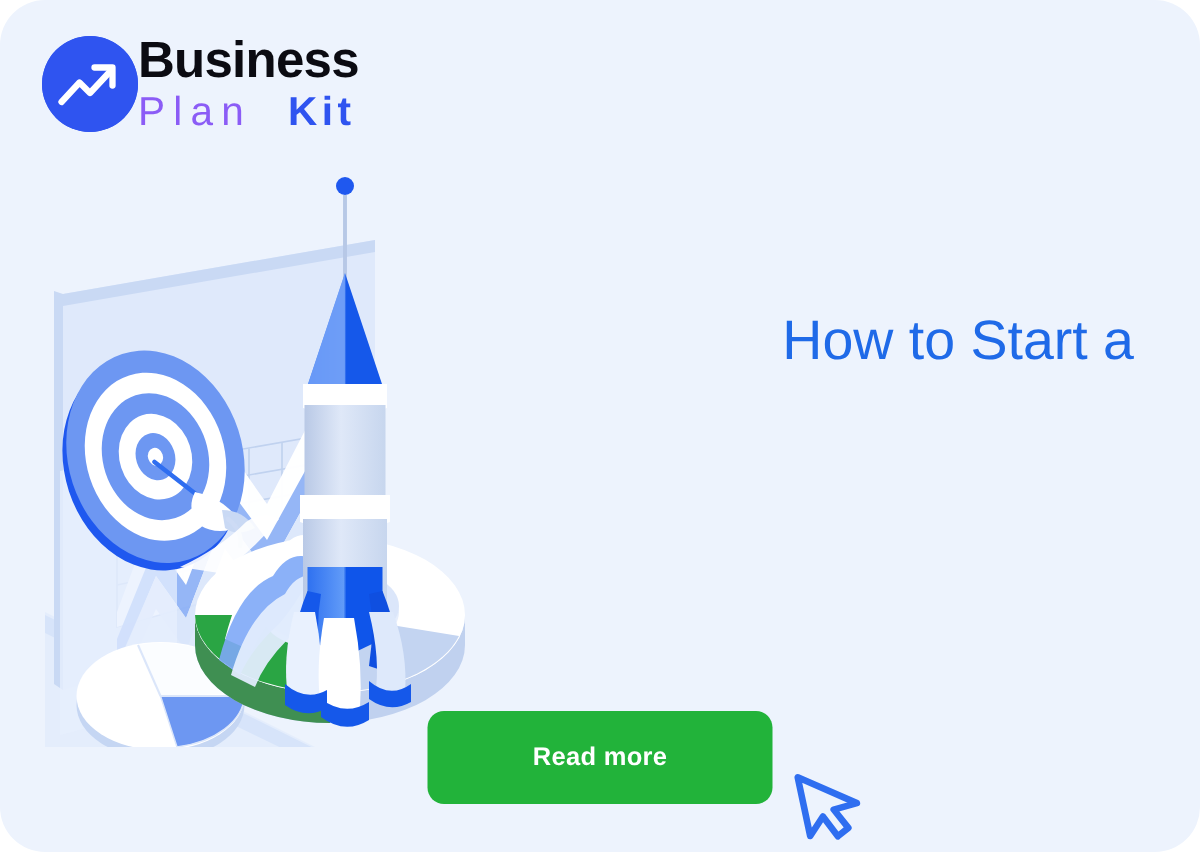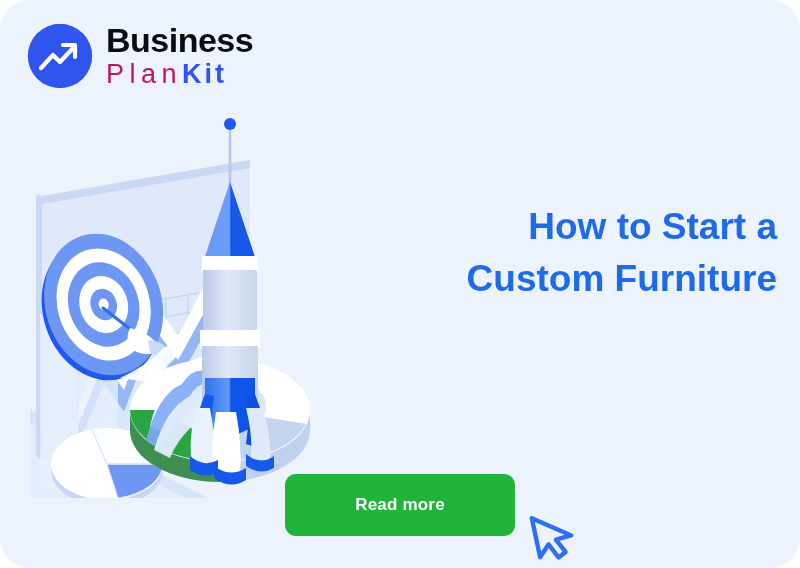--- a/index.html
+++ b/index.html
@@ -25,21 +25,20 @@
     box-sizing: border-box;
   }
 
   
   #logo {
     position: absolute;
     left: 28px;
     top: 22px;
     display: flex;
     align-items: center;
-    gap: 14px;
   }
   #logo-mark {
     width: 64px;
     height: 64px;
     flex: 0 0 64px;
     border-radius: 50%;
     background: #2f54f0;
     position: relative;
     display: block;
   }
@@ -59,42 +58,42 @@
     white-space: nowrap;
   }
   .logo-line2 {
     font-size: 27px;
     font-weight: bold;
     line-height: 1.15;
     white-space: nowrap;
     margin-top: 2px;
   }
   .logo-plan {
-    color: #be185d;
+    color: #8b5cf6;
     letter-spacing: 5.5px;
     font-weight: normal;
     text-align: center;
   }
   .logo-kit {
     color: #2f54f0;
     letter-spacing: 3px;
     font-weight: bold;
-    margin-left: 0;
+    margin-left: 24px;
   }
 
   
   #headline {
     position: absolute;
-    right: 23px;
+    right: 44px;
     top: 176px;
     width: 360px;
     text-align: right;
     color: #1f6ae8;
     font-size: 37px;
-    font-weight: bold;
+    font-weight: normal;
     line-height: 1.42;
     letter-spacing: 0px;
   }
   #headline .hl-line { display: block; white-space: nowrap; }
 
   
   #cta-button {
     position: absolute;
     left: 285px;
     top: 474px;
@@ -294,21 +293,20 @@
     <span id="logo-text">
       <span class="logo-line1">Business</span>
       <span class="logo-line2">
         <span class="logo-plan">Plan</span><span class="logo-kit">Kit</span>
       </span>
     </span>
   </div>
 
   <h1 id="headline">
     <span class="hl-line">How to Start a</span>
-    <span class="hl-line">Custom Furniture</span>
   </h1>
 
   <button id="cta-button">Read more</button>
 
   <svg id="cursor-arrow" viewBox="0 0 52 56" xmlns="http://www.w3.org/2000/svg">
     <path d="M8 6 L8 46 L19 35 L26 50 L34 46 L27 32 L43 31 Z" fill="none" stroke="#2f6ef0" stroke-width="4.4" stroke-linejoin="round" stroke-linecap="round" transform="rotate(-12 26 28)"></path>
   </svg>
 
 </div>
 

